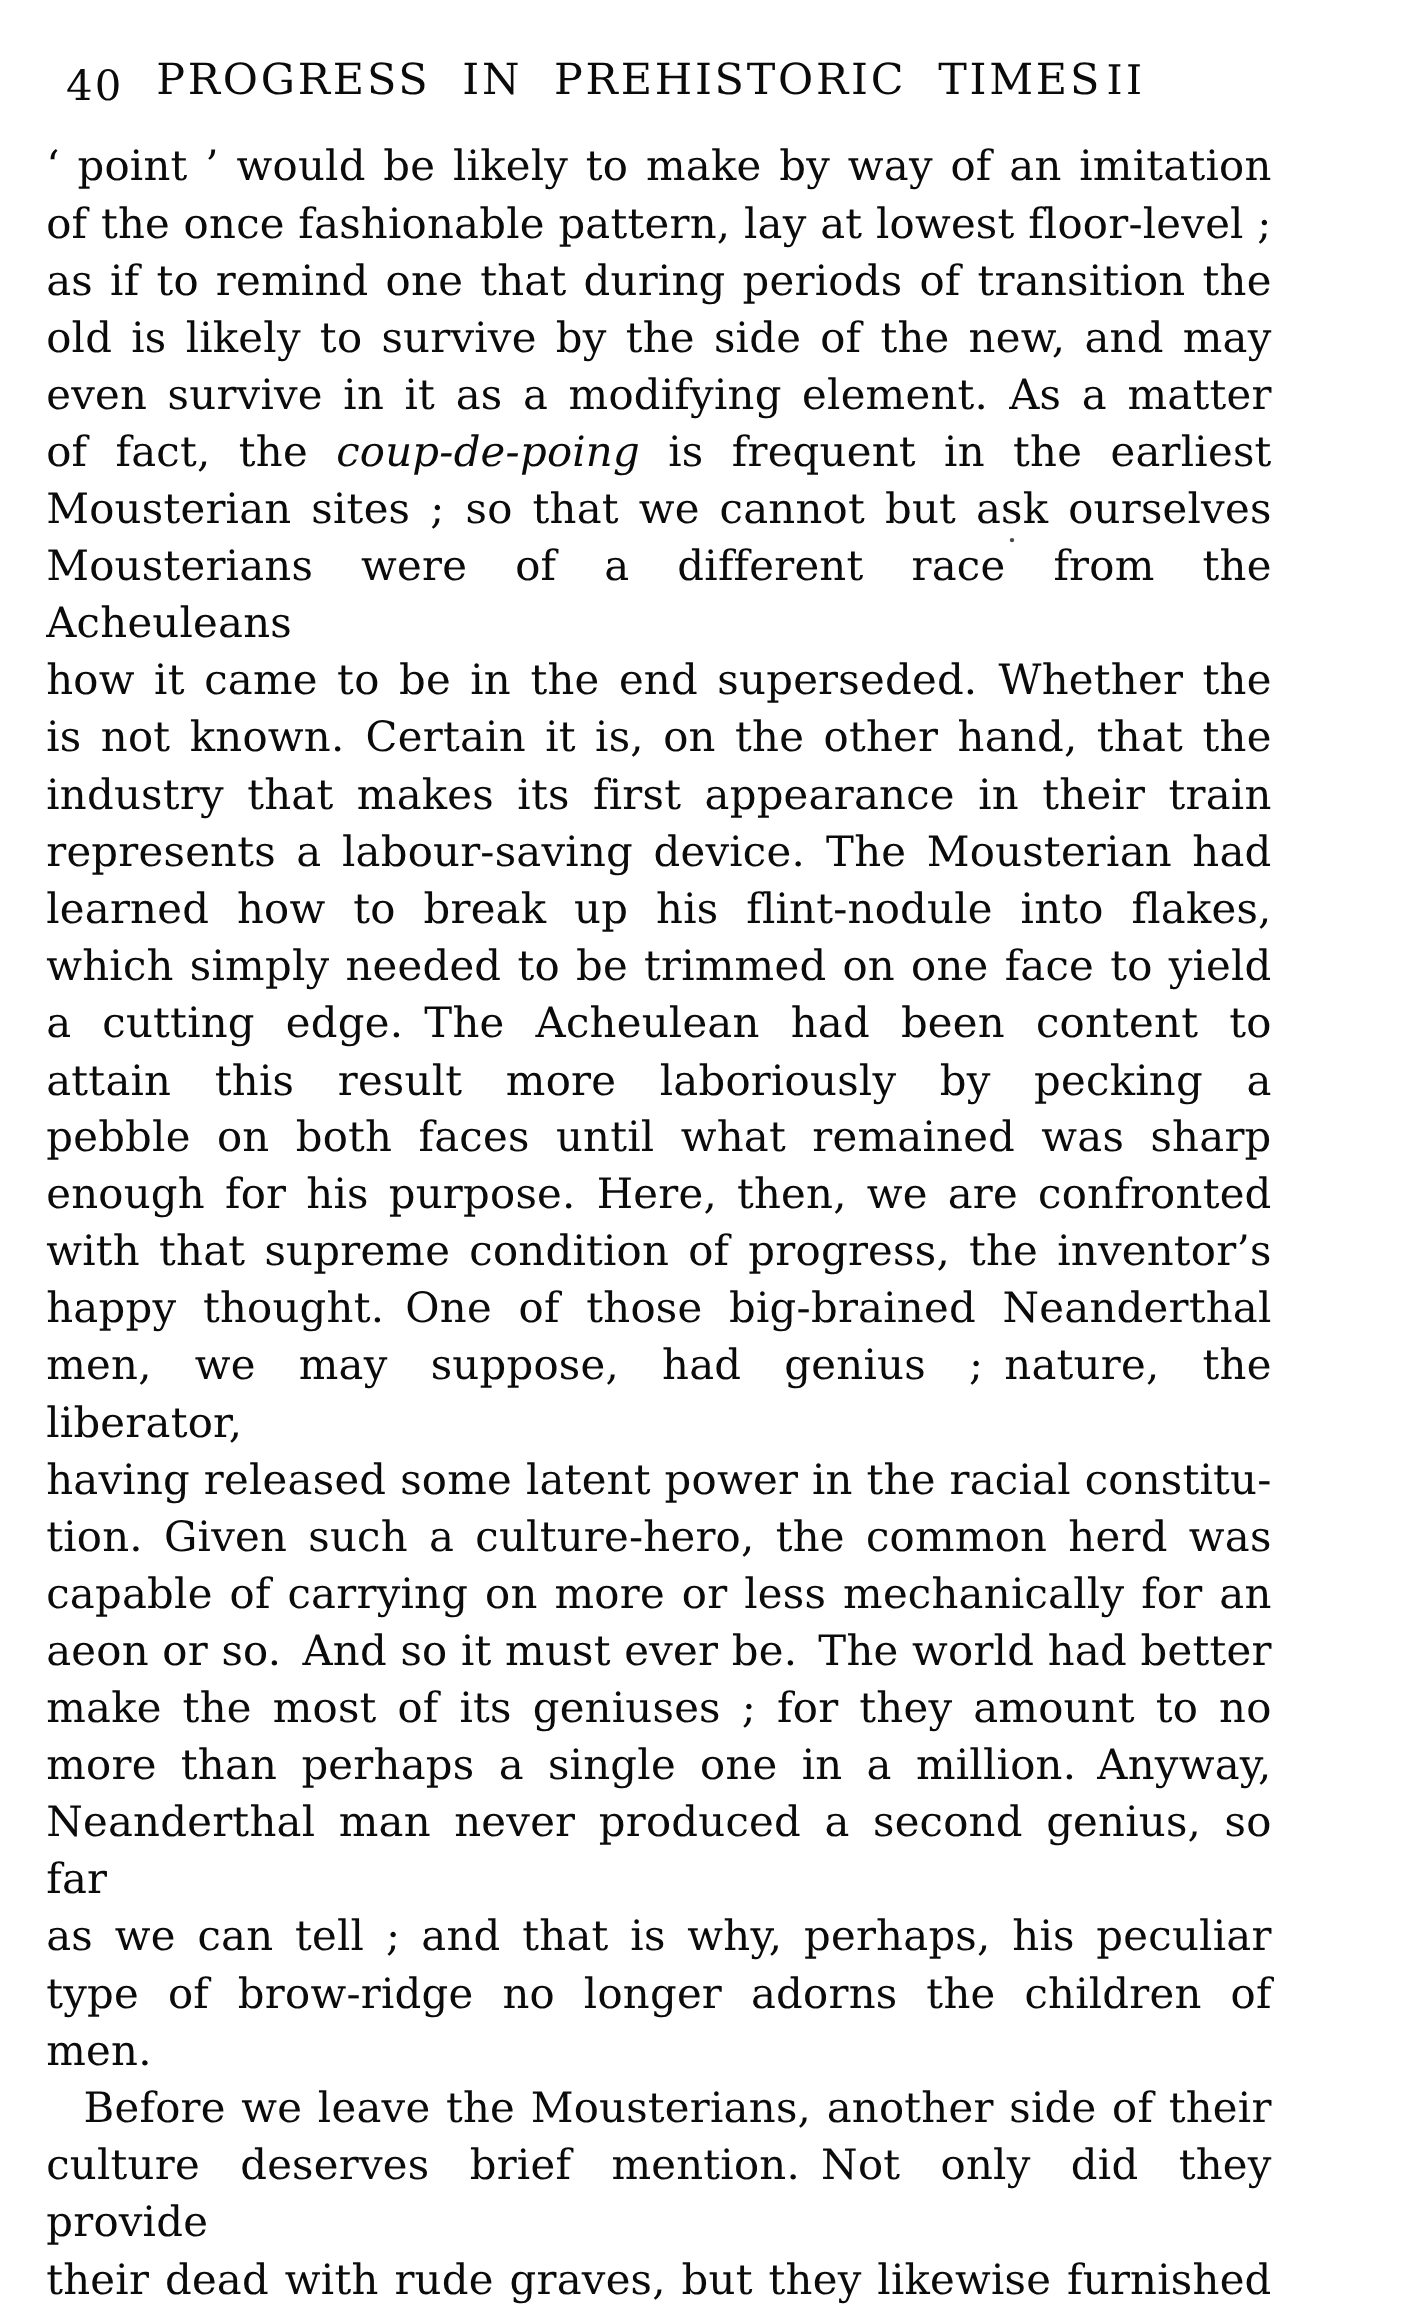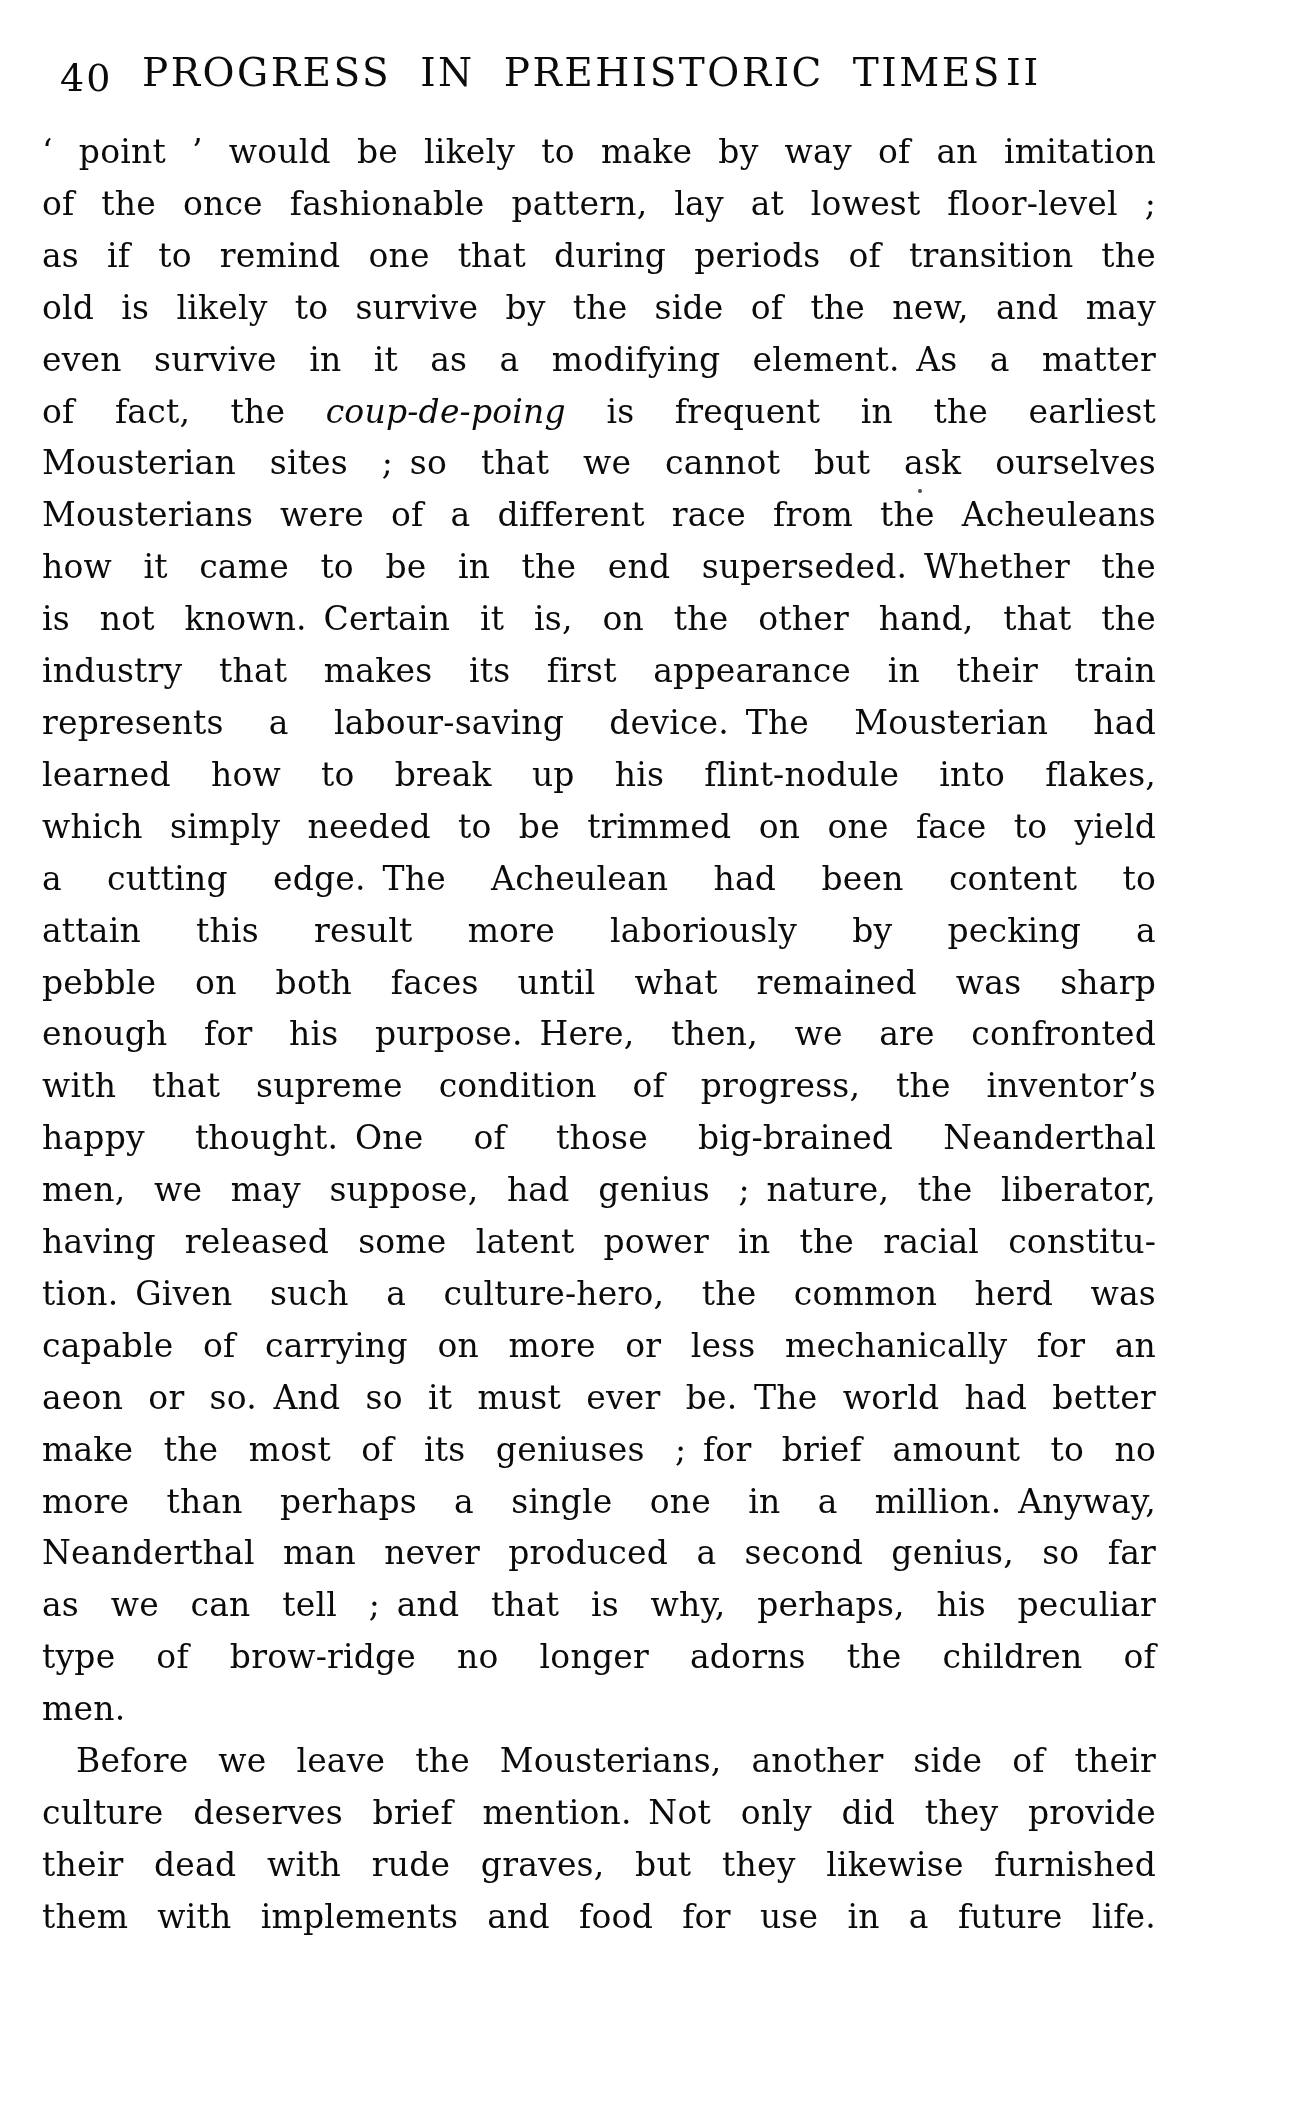--- a/index.html
+++ b/index.html
@@ -51,21 +51,21 @@
   }
   
   .page-body {
     position: absolute;
     left: 42px;
     top: 126px;
     width: 1114px;
   }
   .paragraph { margin: 0; padding: 0; }
   .line {
-    font-size: 33px;
+    font-size: 38px;
     line-height: 51.9px;
     letter-spacing: 0.2px;
     text-align: justify;
     text-align-last: justify;
     text-justify: inter-word;
     white-space: nowrap; 
   }
   .line { white-space: normal; }
   .line.last { text-align-last: left; }
   .line.indent { text-indent: 34px; }
@@ -120,21 +120,21 @@
         <div class="line">attain this result more laboriously by pecking a</div>
         <div class="line">pebble on both faces until what remained was sharp</div>
         <div class="line">enough for his purpose. Here, then, we are confronted</div>
         <div class="line">with that supreme condition of progress, the inventor’s</div>
         <div class="line">happy thought. One of those big-brained Neanderthal</div>
         <div class="line">men, we may suppose, had genius ; nature, the liberator,</div>
         <div class="line">having released some latent power in the racial constitu-</div>
         <div class="line">tion. Given such a culture-hero, the common herd was</div>
         <div class="line">capable of carrying on more or less mechanically for an</div>
         <div class="line">aeon or so. And so it must ever be. The world had better</div>
-        <div class="line">make the most of its geniuses ; for brief amount to no</div>
+        <div class="line">make the most of its geniuses ; for they amount to no</div>
         <div class="line">more than perhaps a single one in a million. Anyway,</div>
         <div class="line">Neanderthal man never produced a second genius, so far</div>
         <div class="line">as we can tell ; and that is why, perhaps, his peculiar</div>
         <div class="line">type of brow-ridge no longer adorns the children of</div>
         <div class="line last">men.</div>
       </div>
       <div class="paragraph">
         <div class="line indent">Before we leave the Mousterians, another side of their</div>
         <div class="line">culture deserves brief mention. Not only did they provide</div>
         <div class="line">their dead with rude graves, but they likewise furnished</div>

